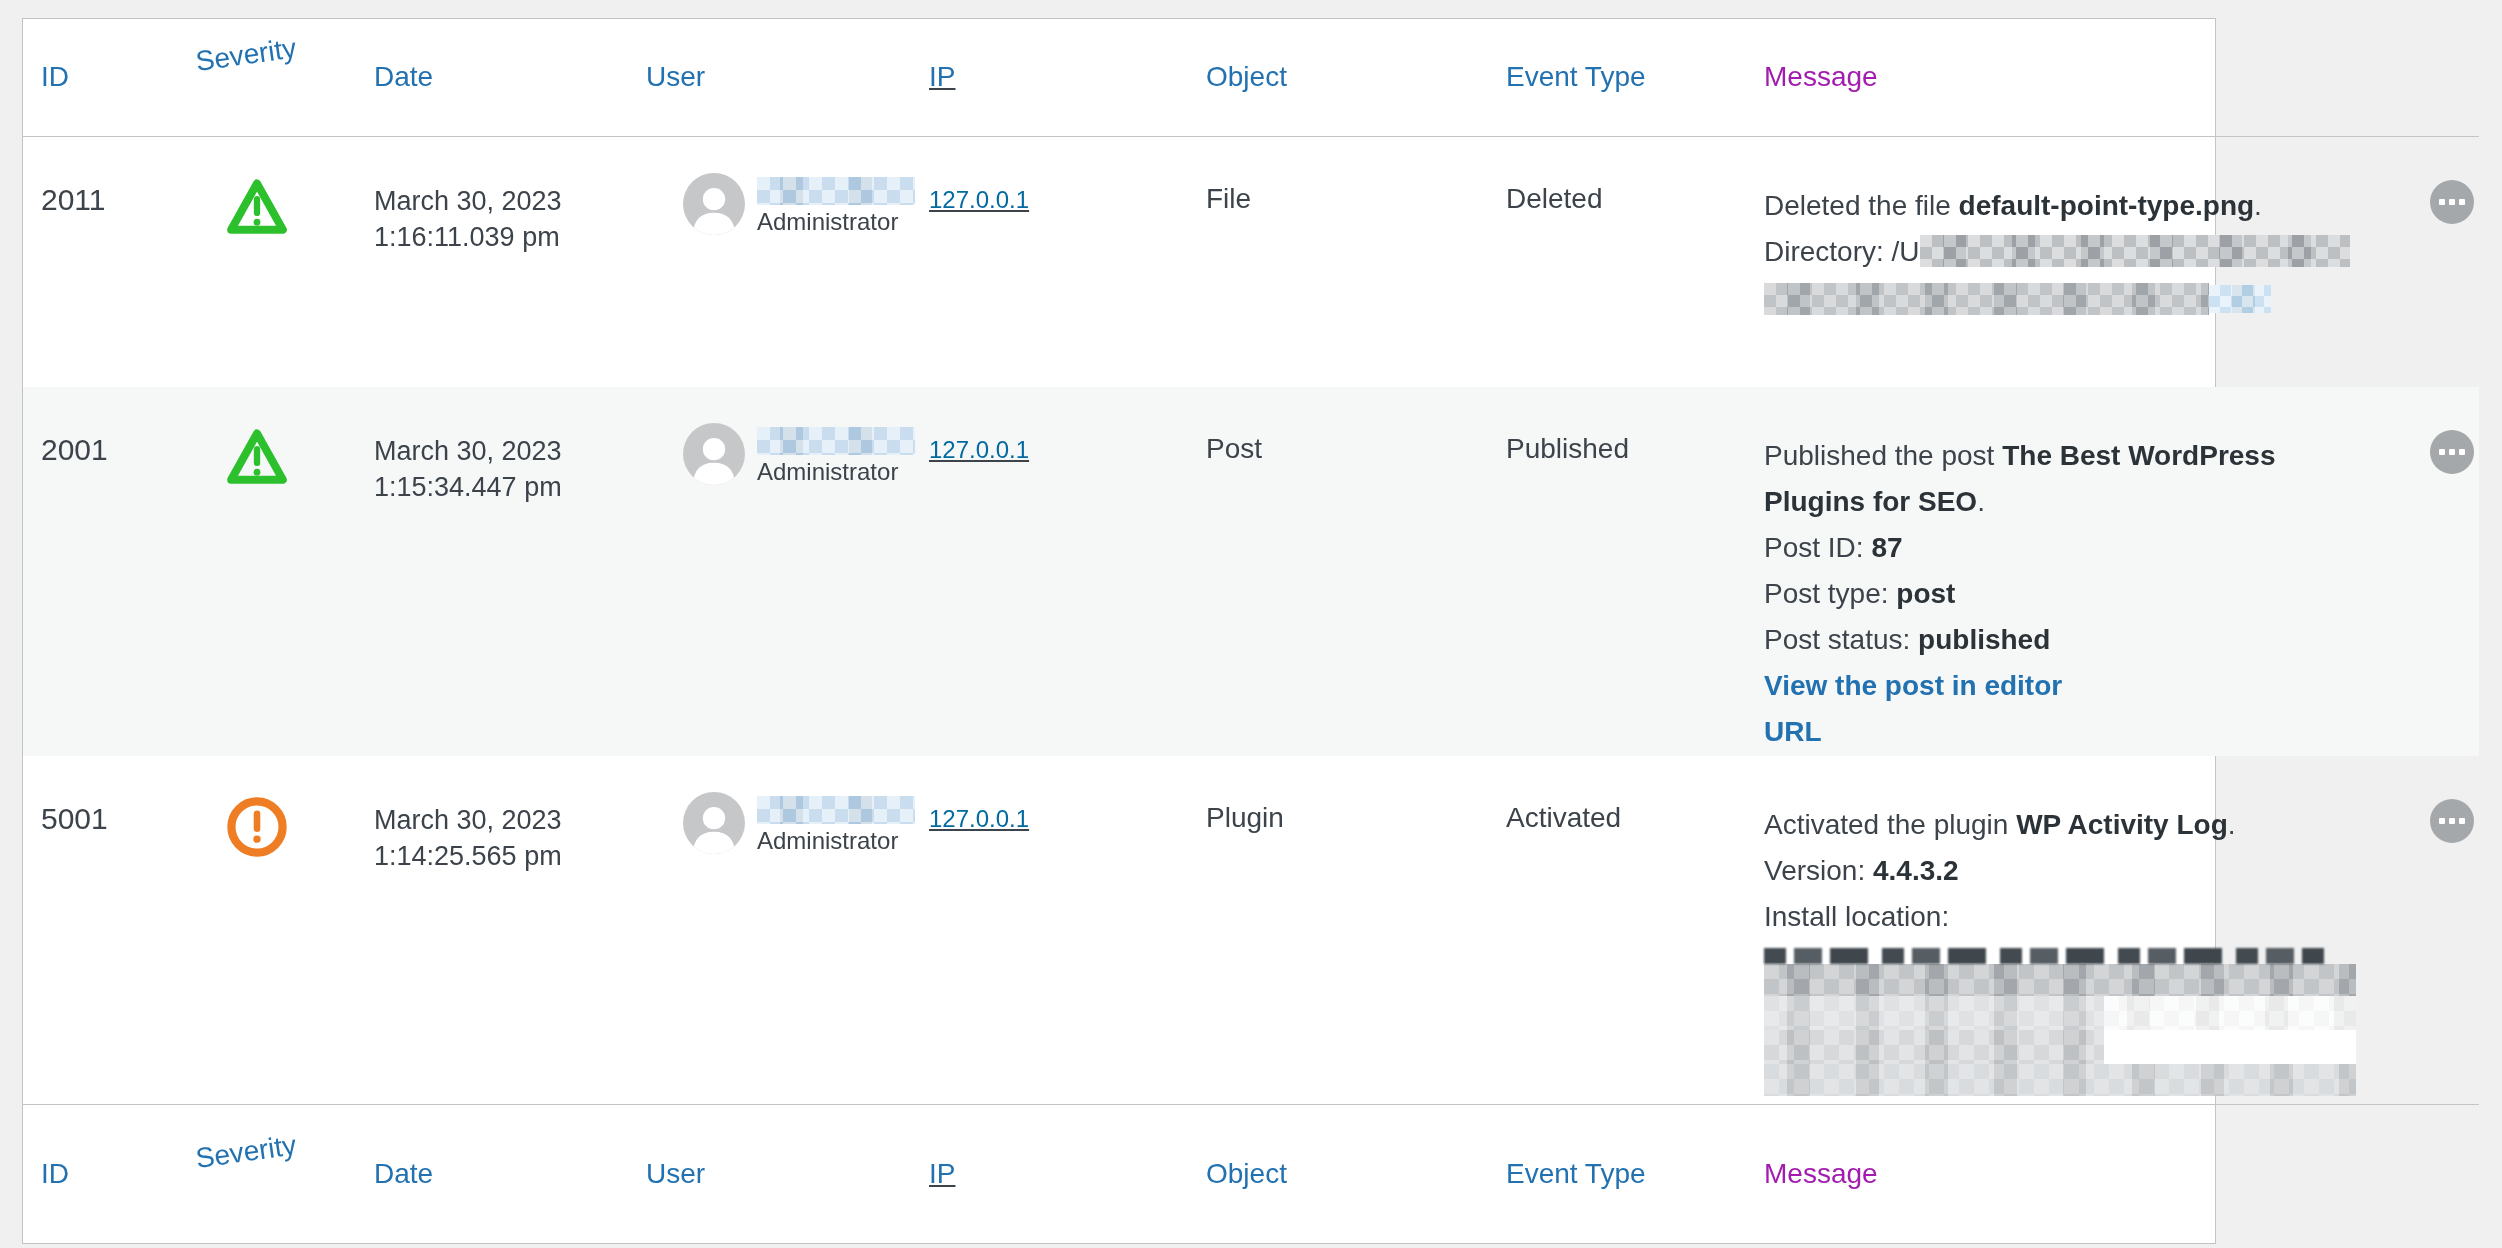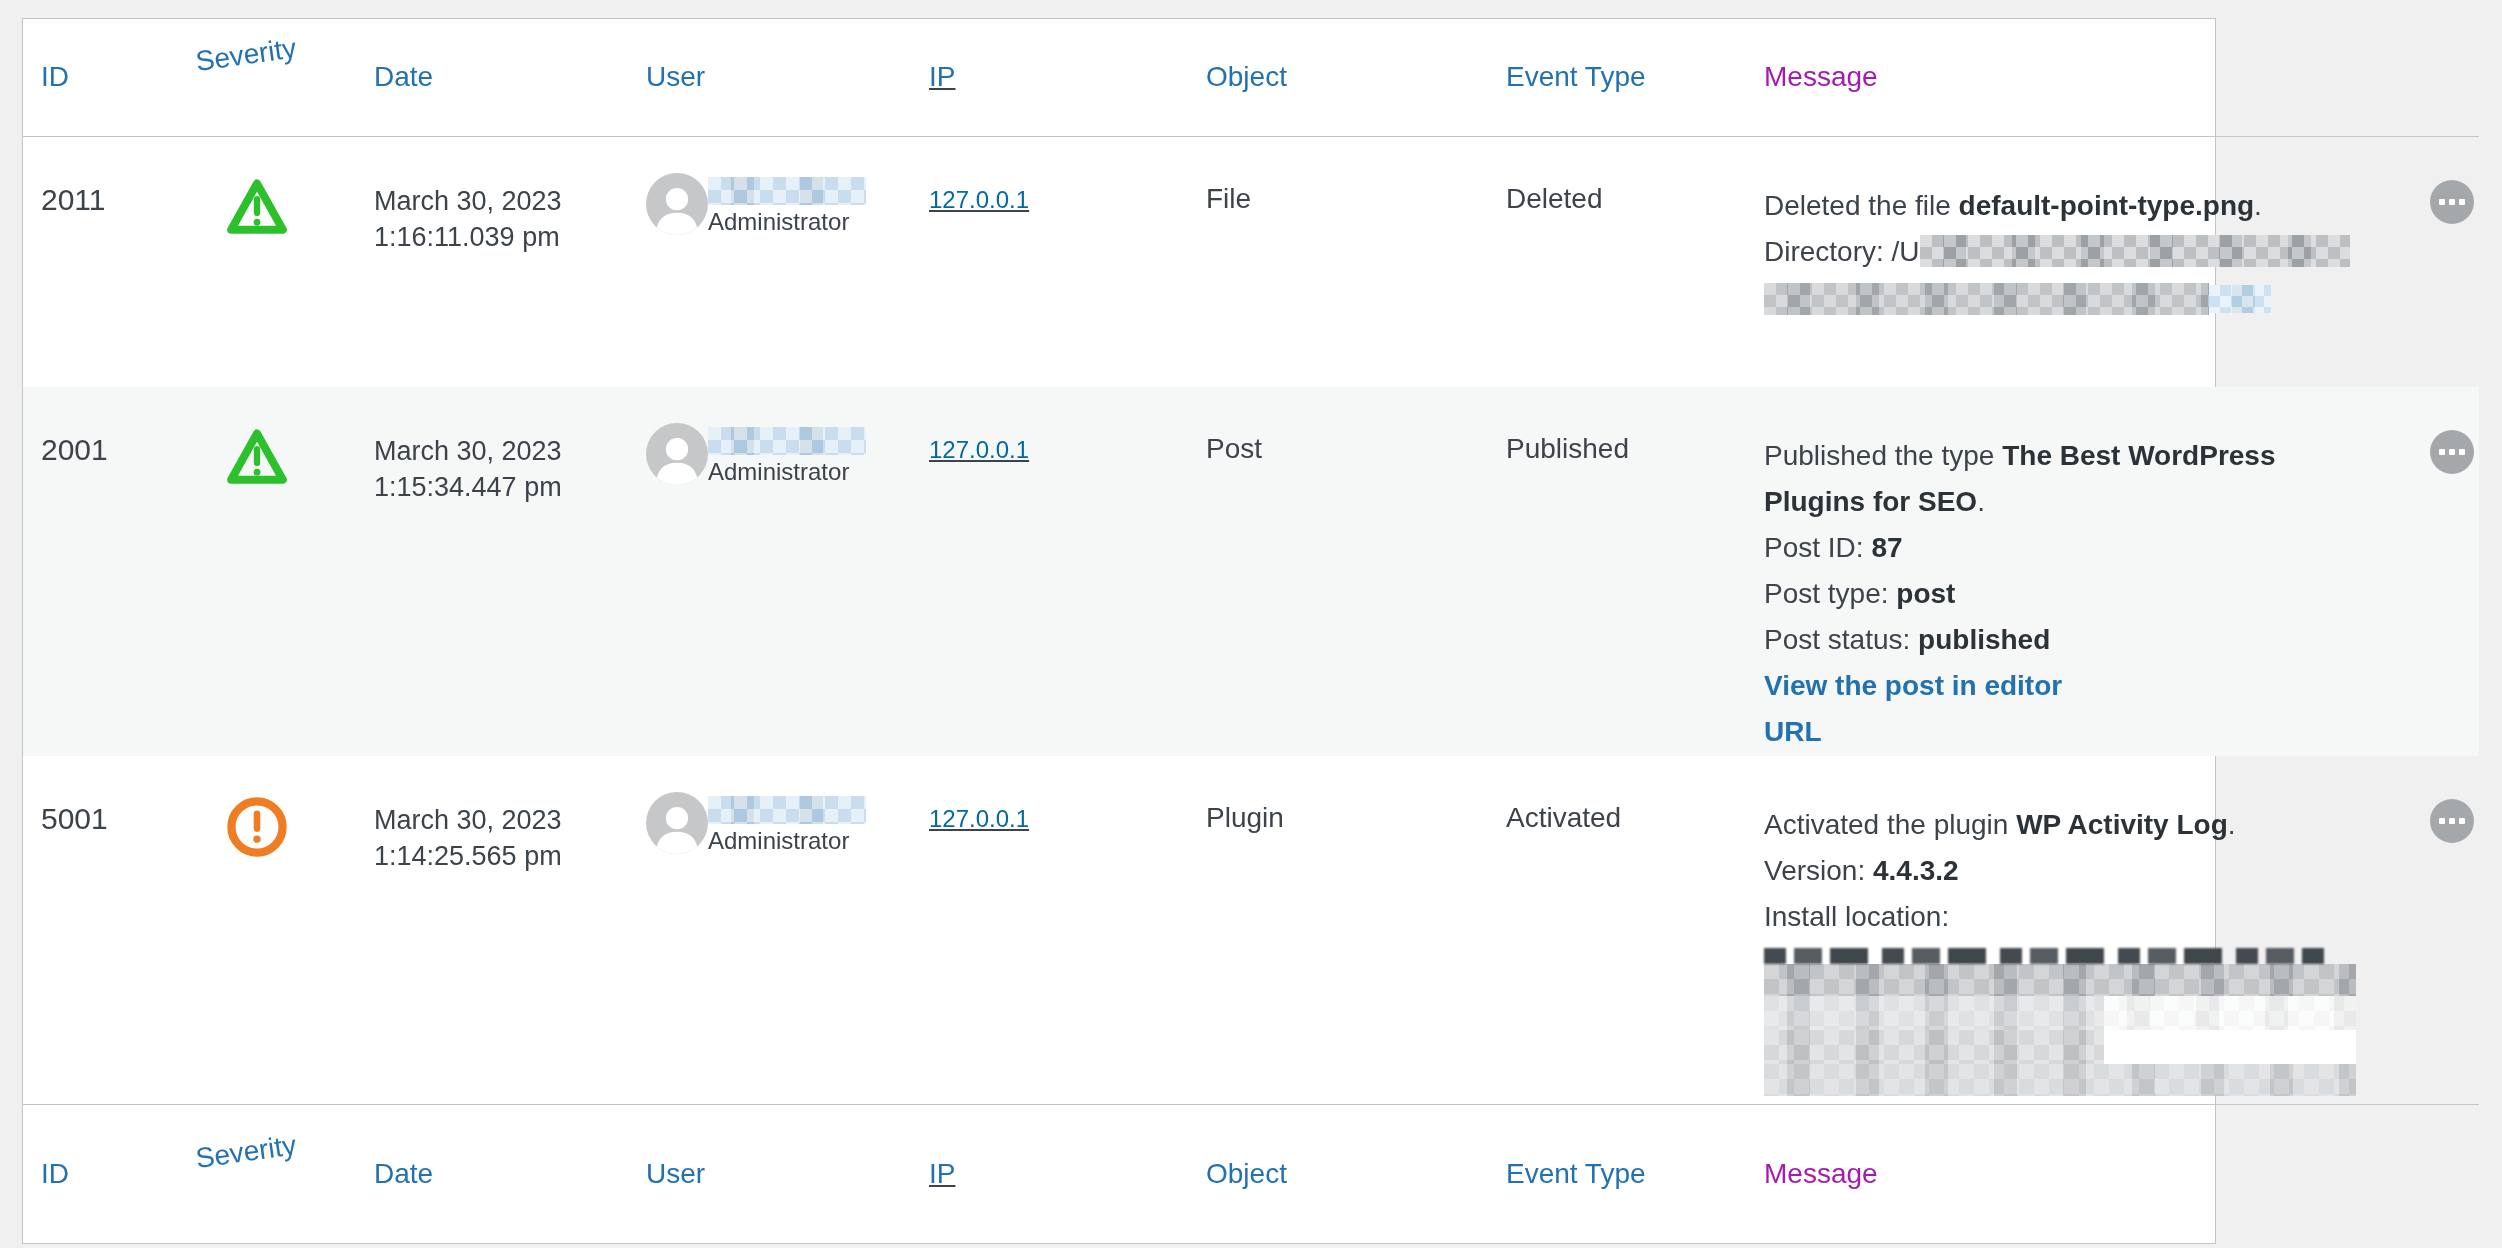--- a/index.html
+++ b/index.html
@@ -45,21 +45,21 @@
   tr.r1 { height:251px; }
   tr.r2 { height:367px; background:#f6f7f7; }
   tr.r3 { height:348px; }
 
   .id-num { font-size:30px; }
 
   .sev-icon { display:block; margin-left:26px; margin-top:-8px; }
 
   .date-cell div { line-height:36px; font-size:27px; }
 
-  .user-flex { display:flex; align-items:flex-start; margin-top:-10px; }
+  .user-flex { display:flex; align-items:flex-start; gap:12px; margin-top:-10px;justify-content:flex-end; }
   .avatar { flex:0 0 62px; }
   .uname-blk { padding-top:4px; }
   .role { font-size:24px; line-height:34px; color:#3c434a; }
 
   .ip-link { color:#0369a1; text-decoration:none; font-size:24px; cursor:pointer; }
 
   .msg-cell { position:relative; line-height:46px; }
   .msg-line { line-height:46px; }
   strong { font-weight:700; color:#2c3338; }
   .msg-link { display:block; color:#2271b1; font-weight:700; text-decoration:none; line-height:46px; cursor:pointer; }
@@ -221,21 +221,21 @@
             <div class="uname-blk">
               <div class="pix pix-uname"></div>
               <div class="role">Administrator</div>
             </div>
           </div>
         </td>
         <td><a class="ip-link">127.0.0.1</a></td>
         <td><span>Post</span></td>
         <td><span>Published</span></td>
         <td class="msg-cell">
-          <div class="msg-line"><span>Published the type </span><strong>The Best WordPress Plugins for SEO</strong><span>.</span></div>
+          <div class="msg-line"><span>Published the post </span><strong>The Best WordPress Plugins for SEO</strong><span>.</span></div>
           <div class="msg-line"><span>Post ID: </span><strong>87</strong></div>
           <div class="msg-line"><span>Post type: </span><strong>post</strong></div>
           <div class="msg-line"><span>Post status: </span><strong>published</strong></div>
           <a class="msg-link">View the post in editor</a>
           <a class="msg-link">URL</a>
           <button class="opts-btn">
             <svg width="46" height="46" viewBox="0 0 46 46">
                 <use href="#icon-ellipsis"></use>
               </svg>
           </button>

